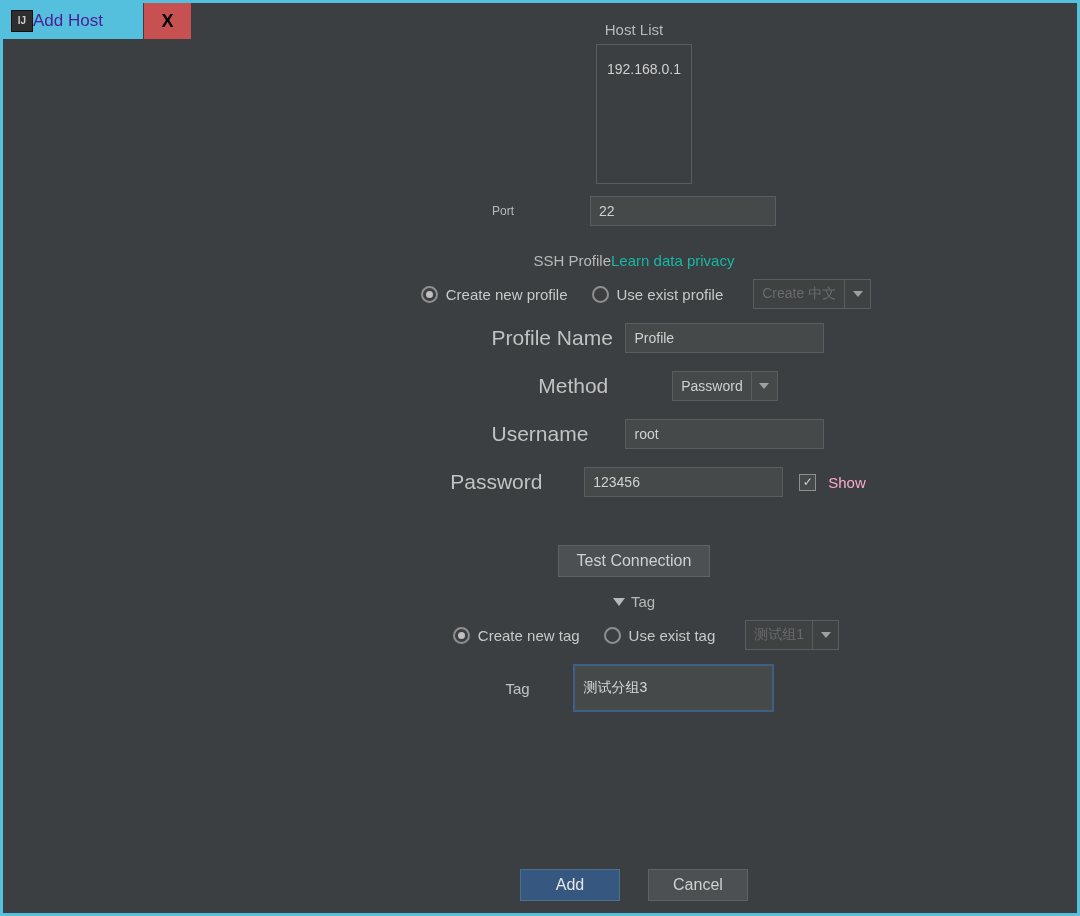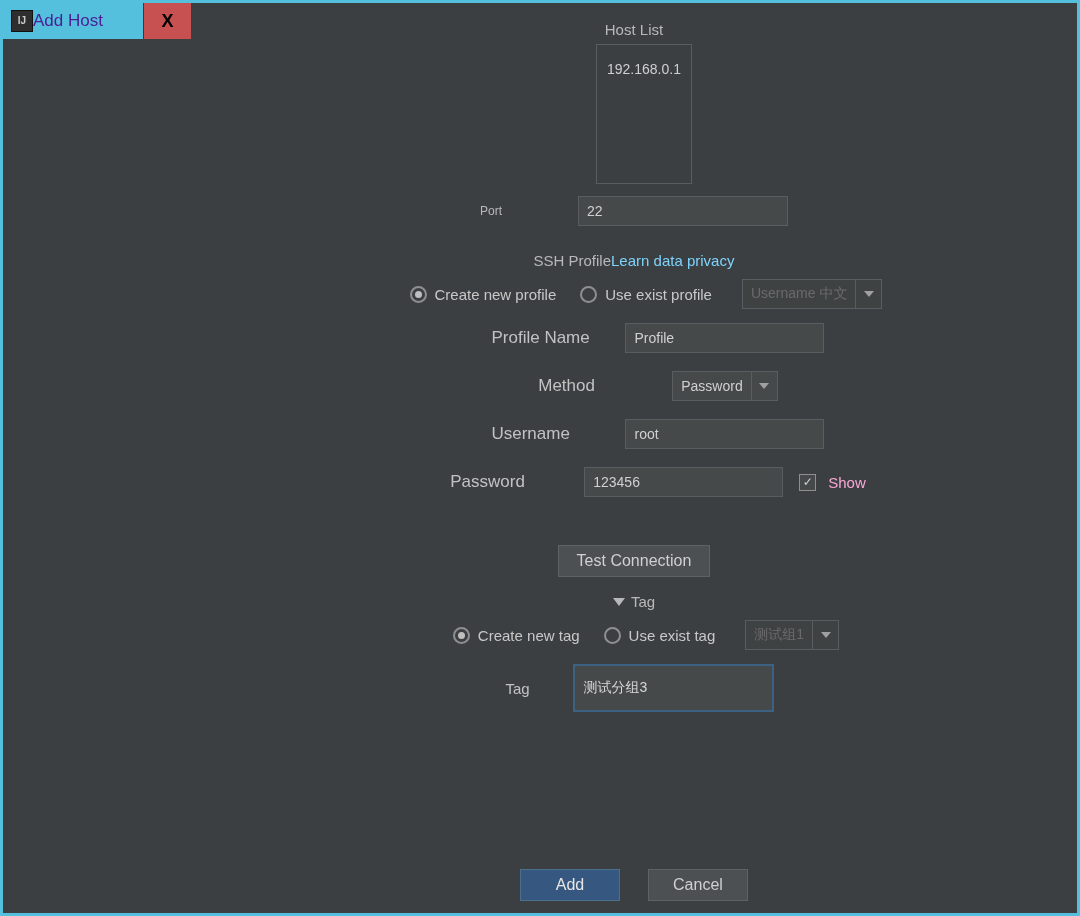--- a/index.html
+++ b/index.html
@@ -88,30 +88,30 @@
   .label-port { width: 54px; font-size: 12px; color:#b8b8b8; }
   input.text, .textbox {
     background: #45494a;
     border: 1px solid #5a5d5f;
     color: #d0d0d0;
     height: 30px;
     padding: 0 8px;
     font-size: 14px;
     outline: none;
   }
-  .port-input { width: 210px; margin-left: 32px;}
+  .port-input { width: 186px; margin-left: 32px;}
   .ssh-header {
     display:flex;
     justify-content: space-between;
     align-items: baseline;
     margin-top: 14px;
     margin-bottom: 10px;
   }
   .link {
-    color: #7dd3fc;
+    color: #14b8a6;
     font-size: 15px;
   }
   .radio-row {
     display:flex;
     align-items:center;
     gap: 8px;
     margin-left: 24px;
     margin-bottom: 14px;
   }
   .radio {
@@ -146,21 +146,21 @@
   .chev-down{
     width:0;height:0;border-left:5px solid transparent;border-right:5px solid transparent;border-top:6px solid #a0a0a0;
   }
   .form-row{
     display:flex;
     align-items:center;
     margin-left: 48px;
     margin-bottom: 18px;
     gap: 6px;
   }
-  .form-row .flabel{ width:128px; color:#c2c2c2; font-size:17px;}
+  .form-row .flabel{ width:128px; color:#c2c2c2; font-size:21px;}
   .form-row .textbox{ flex:1; background:#45494a;}
   .form-row .method-dd{ flex:1; display:flex;}
   .checkbox{
     width:17px;height:17px;border:1px solid #8f8f8f;background:#45494a;
     display:inline-flex;align-items:center;justify-content:center;color:#cfcfcf;font-size:12px;margin-left:10px;
   }
   .checkbox.checked::after{content:"✓"; color:#cfcfcf; font-size:12px; line-height:1;}
   .show-label{ margin-left:6px; color:#f9a8d4; font-size:15px;}
   .btn{
     height:32px;
@@ -235,21 +235,21 @@
       <div class="section-label" style="margin-bottom:0">SSH Profile</div>
       <div class="link">Learn data privacy</div>
     </div>
 
     <div class="radio-row">
       <span class="radio selected"></span>
       <span class="radio-label">Create new profile</span>
       <span class="radio"></span>
       <span class="radio-label">Use exist profile</span>
       <div class="dropdown disabled" style="margin-left:6px">
-        <div class="dd-text">Username 中文</div>
+        <div class="dd-text">Create 中文</div>
         <div class="dd-btn">
             <span class="chev-down"></span>
           </div>
       </div>
     </div>
 
     <div class="form-row">
       <div class="flabel">Profile Name</div>
       <input class="textbox" value="Profile" style="">
     </div>

